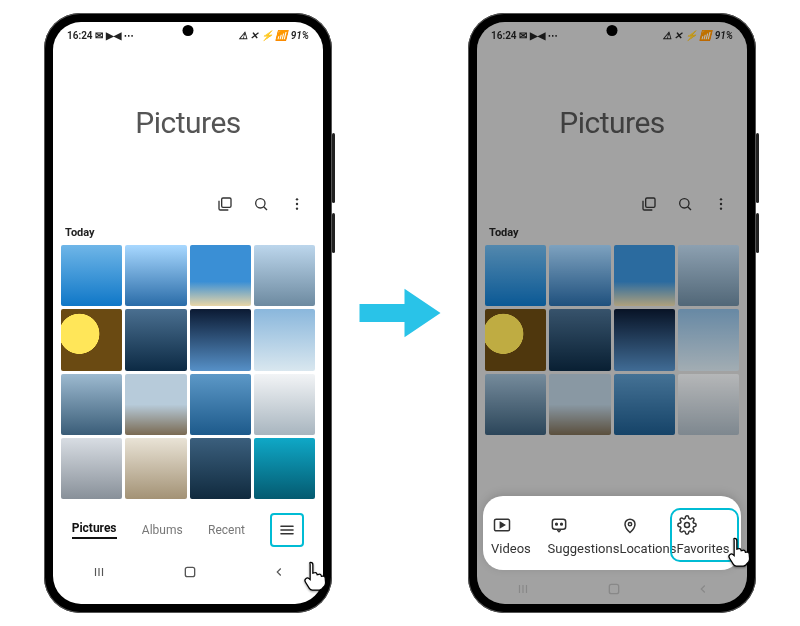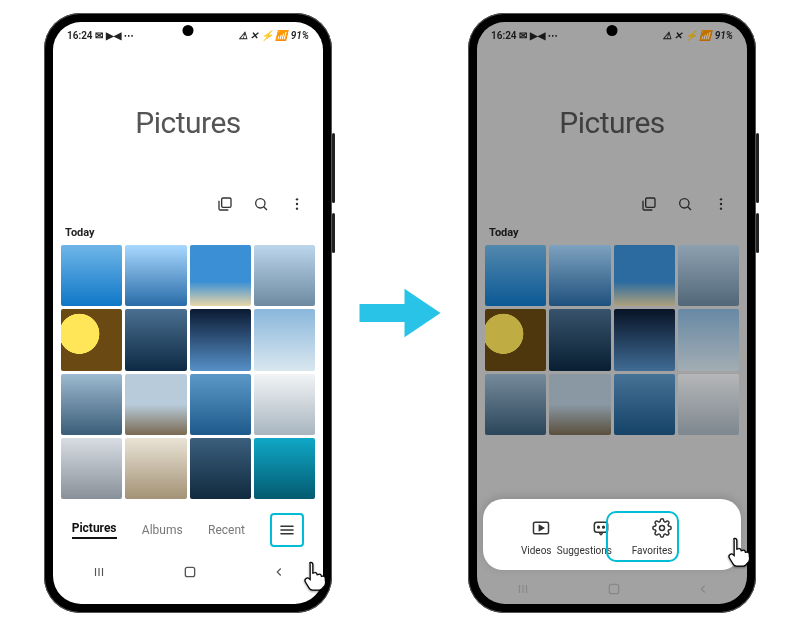--- a/index.html
+++ b/index.html
@@ -140,23 +140,23 @@
     padding: 18px 8px 14px;
     display: grid;
     grid-template-columns: repeat(4,1fr);
     row-gap: 22px;
     box-shadow: 0 -2px 10px rgba(0,0,0,0.15);
     z-index: 60;
   }
   .sheet .item {
     display:flex;
     flex-direction:column;
-    align-items:flex-end;
+    align-items:flex-start;
     gap:6px;
-    font-size: 10px;
+    font-size: 13px;
     color:#333;
     text-align:center;
     line-height:1.1;
   }
   .sheet .item .ic {
     width:22px; height:22px;
     display:flex; align-items:center; justify-content:center;
   }
   .sheet .item.highlight {
     outline: 2px solid #00bcd4;
@@ -364,20 +364,29 @@
         <div class="item">
           <span class="ic">
               <svg width="20" height="20" viewBox="0 0 24 24" fill="none" stroke="#333" stroke-width="1.8">
                 <rect x="4" y="5" width="16" height="12" rx="3"></rect>
                 <circle cx="9" cy="11" r="1" fill="#333"></circle>
                 <circle cx="15" cy="11" r="1" fill="#333"></circle>
                 <path d="M10 18l2 2 2-2"></path>
               </svg>
             </span>
           <span>Suggestions</span>
+        </div>
+        <div class="item">
+          <span class="ic">
+              <svg width="20" height="20" viewBox="0 0 24 24" fill="none" stroke="#333" stroke-width="1.8">
+                <path d="M12 21s-6-5.5-6-10a6 6 0 1 1 12 0c0 4.5-6 10-6 10z"></path>
+                <circle cx="12" cy="11" r="2"></circle>
+              </svg>
+            </span>
+          <span>Locations</span>
         </div>
         <div class="item highlight">
           <span class="ic">
               <svg width="20" height="20" viewBox="0 0 24 24" fill="none" stroke="#333" stroke-width="1.8">
                 <circle cx="12" cy="12" r="3"></circle>
                 <path d="M19.4 15a1.7 1.7 0 0 0 .34 1.87l.06.06a2 2 0 1 1-2.83 2.83l-.06-.06a1.7 1.7 0 0 0-1.87-.34 1.7 1.7 0 0 0-1.03 1.56V21a2 2 0 1 1-4 0v-.09a1.7 1.7 0 0 0-1.11-1.55 1.7 1.7 0 0 0-1.87.34l-.06.06a2 2 0 1 1-2.83-2.83l.06-.06a1.7 1.7 0 0 0 .34-1.87 1.7 1.7 0 0 0-1.56-1.03H3a2 2 0 1 1 0-4h.09a1.7 1.7 0 0 0 1.55-1.11 1.7 1.7 0 0 0-.34-1.87l-.06-.06a2 2 0 1 1 2.83-2.83l.06.06a1.7 1.7 0 0 0 1.87.34H9a1.7 1.7 0 0 0 1.03-1.56V3a2 2 0 1 1 4 0v.09a1.7 1.7 0 0 0 1.03 1.56 1.7 1.7 0 0 0 1.87-.34l.06-.06a2 2 0 1 1 2.83 2.83l-.06.06a1.7 1.7 0 0 0-.34 1.87V9c.24.62.84 1.03 1.56 1.03H21a2 2 0 1 1 0 4h-.09a1.7 1.7 0 0 0-1.51 1z"></path>
               </svg>
             </span>
           <span>Favorites</span>
         </div>

